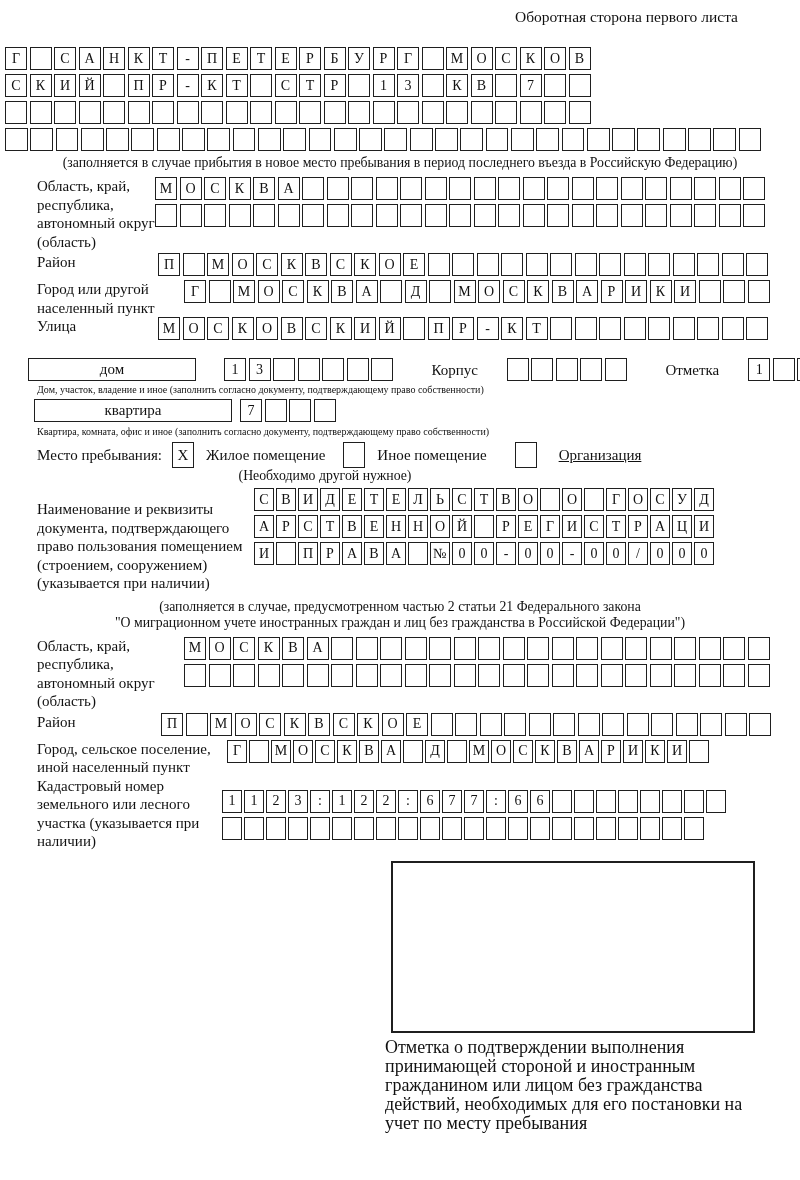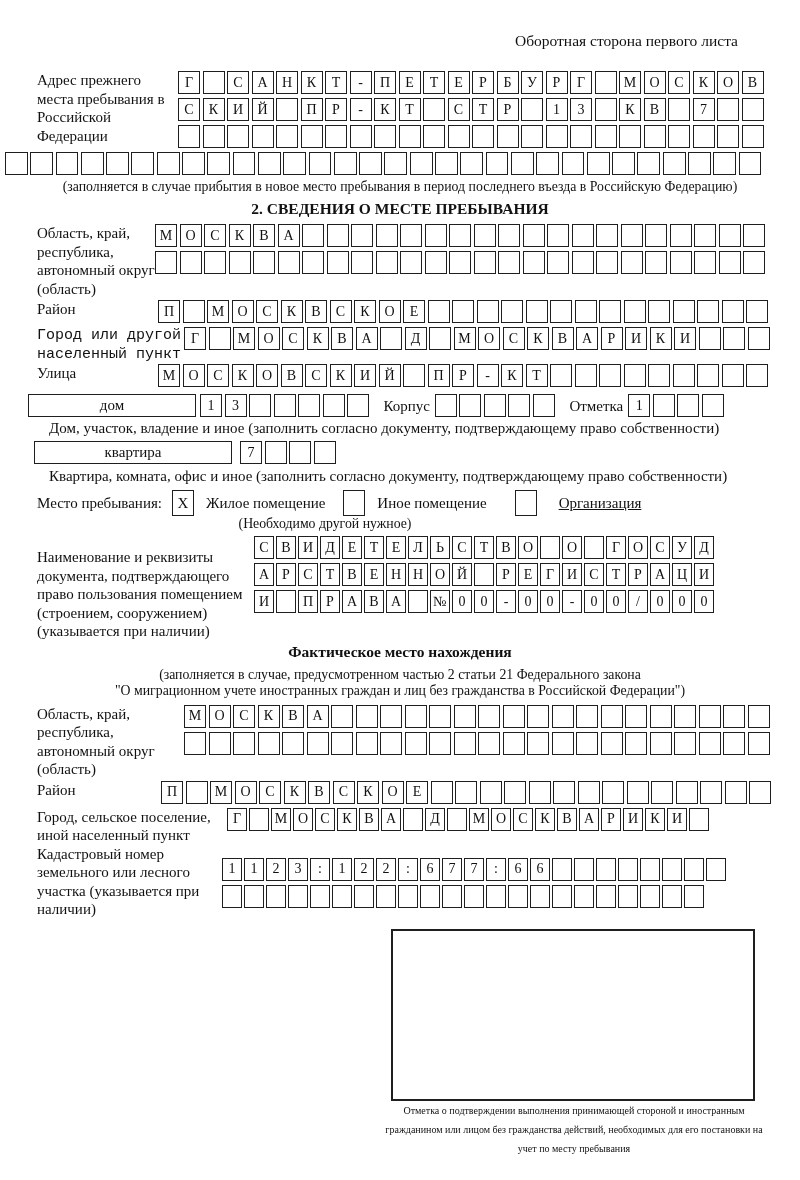--- a/index.html
+++ b/index.html
@@ -3,68 +3,67 @@
 <meta charset="utf-8">
 <style>
   html,body{margin:0;padding:0;background:#fff;}
   .page{
     position:relative;
     width:800px;height:1180px;
     background:#fff;color:#111;
     font-family:"Liberation Serif", serif;
     font-size:15px;
     box-sizing:border-box;
-    padding:32px 5px 10px 5px;
+    padding:8px 5px 10px 5px;
     overflow:hidden;
   }
   .hdr{ text-align:right; padding-right:57px; font-size:15.5px; }
   .frow{ display:flex; align-items:flex-start; }
   .flabel{ flex:none; line-height:18.5px; font-size:15px; margin-left:32px; }
   .cellrow{ display:flex; margin-bottom:4px; }
   .cell{
     flex:none; width:20px; height:21px;
     border:1.5px solid #1f1f1f; margin-right:2.5px;
     display:flex; align-items:center; justify-content:center;
     font-size:14px; line-height:1; background:#fff;
   }
   .n .cell{ width:18px; margin-right:2px; }
   .w .cell{ width:20.8px; margin-right:2.5px; }
   .cap{ font-size:13.8px; }
   .cap-center{ text-align:center; }
-  .cap-left{ margin-left:44px; font-size:15px; }
+  .cap-left{ margin-left:32px; font-size:10px; }
   .sect-title{ text-align:center; font-weight:bold; font-size:15.5px; }
   .boxfield{
     flex:none; height:21px; border:1.5px solid #1f1f1f;
     display:flex; align-items:center; justify-content:center;
     font-size:15px; background:#fff;
   }
   .chkbox{
     flex:none; width:20px; height:24px; border:1.5px solid #1f1f1f;
     display:flex; align-items:center; justify-content:center;
     font-size:15px; background:#fff;
   }
   .inline{ display:flex; align-items:center; }
   .stamp-box{
     margin-left:386px; width:360px; height:168px;
     border:2px solid #1f1f1f; background:#fff;
   }
   .stamp-cap{
-    margin-left:380px; width:378px; text-align:center;
-    font-size:10px; line-height:19px; 
+    margin-left:380px; width:378px; text-align:left;
+    font-size:18px; line-height:19px; margin-top:5px;
   }
 </style>
 </head>
 <body>
 
 <div class="page">
 
   <div class="hdr">Оборотная сторона первого листа</div>
 
   <div class="frow" style="margin-top:21px;">
-    <div class="flabel" style="width:141px;">Адрес прежнего места пребывания в Российской Федерации</div>
     <div>
       <div class="cellrow">
           <div class="cell">Г</div>
           <div class="cell"></div>
           <div class="cell">С</div>
           <div class="cell">А</div>
           <div class="cell">Н</div>
           <div class="cell">К</div>
           <div class="cell">Т</div>
           <div class="cell">-</div>
@@ -166,21 +165,20 @@
       <div class="cell"></div>
       <div class="cell"></div>
       <div class="cell"></div>
       <div class="cell"></div>
       <div class="cell"></div>
       <div class="cell"></div>
       <div class="cell"></div>
     </div>
   <div class="cap cap-center">(заполняется в случае прибытия в новое место пребывания в период последнего въезда в Российскую Федерацию)</div>
 
-  <div class="sect-title" style="margin-top:5px;">2. СВЕДЕНИЯ О МЕСТЕ ПРЕБЫВАНИЯ</div>
 
   <div class="frow" style="margin-top:6px;">
     <div class="flabel" style="width:118px;">Область, край, республика, автономный округ (область)</div>
     <div>
       <div class="cellrow">
           <div class="cell">М</div>
           <div class="cell">О</div>
           <div class="cell">С</div>
           <div class="cell">К</div>
           <div class="cell">В</div>
@@ -260,21 +258,21 @@
         <div class="cell"></div>
         <div class="cell"></div>
         <div class="cell"></div>
         <div class="cell"></div>
         <div class="cell"></div>
         <div class="cell"></div>
       </div>
   </div>
 
   <div class="frow">
-    <div class="flabel" style="width:147px;font-family:Liberation Mono, monospace;">Город или другой населенный пункт</div>
+    <div class="flabel" style="width:147px;">Город или другой населенный пункт</div>
     <div class="cellrow">
         <div class="cell">Г</div>
         <div class="cell"></div>
         <div class="cell">М</div>
         <div class="cell">О</div>
         <div class="cell">С</div>
         <div class="cell">К</div>
         <div class="cell">В</div>
         <div class="cell">А</div>
         <div class="cell"></div>
@@ -320,21 +318,21 @@
         <div class="cell"></div>
         <div class="cell"></div>
         <div class="cell"></div>
         <div class="cell"></div>
         <div class="cell"></div>
         <div class="cell"></div>
         <div class="cell"></div>
       </div>
   </div>
 
-  <div class="frow" style="margin-top:3px;">
+  <div class="frow" style="margin-top:14px;gap:24px;">
     <div class="boxfield" style="margin-left:23px;width:166px;">дом</div>
     <div class="cellrow" style="margin-left:4px;margin-bottom:0;">
         <div class="cell">1</div>
         <div class="cell">3</div>
         <div class="cell"></div>
         <div class="cell"></div>
         <div class="cell"></div>
         <div class="cell"></div>
         <div class="cell"></div>
       </div>
@@ -446,21 +444,20 @@
           <div class="cell">0</div>
           <div class="cell">0</div>
           <div class="cell">/</div>
           <div class="cell">0</div>
           <div class="cell">0</div>
           <div class="cell">0</div>
         </div>
     </div>
   </div>
 
-  <div class="sect-title" style="margin-top:2px;">Фактическое место нахождения</div>
   <div class="cap cap-center" style="margin-top:6px;">(заполняется в случае, предусмотренном частью 2 статьи 21 Федерального закона</div>
   <div class="cap cap-center">"О миграционном учете иностранных граждан и лиц без гражданства в Российской Федерации")</div>
 
   <div class="frow" style="margin-top:6px;">
     <div class="flabel" style="width:147px;">Область, край, республика, автономный округ (область)</div>
     <div>
       <div class="cellrow">
           <div class="cell">М</div>
           <div class="cell">О</div>
           <div class="cell">С</div>

